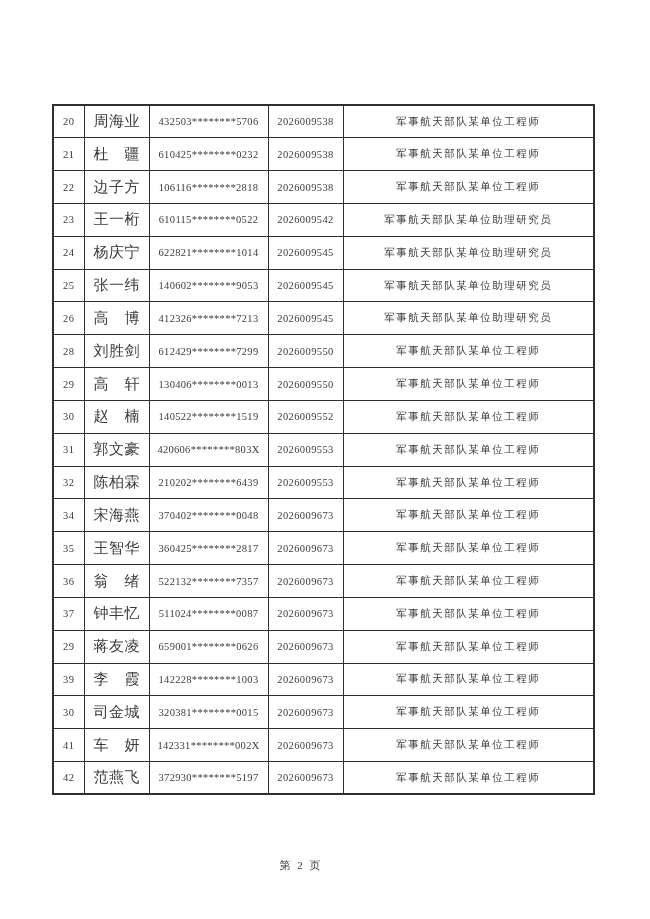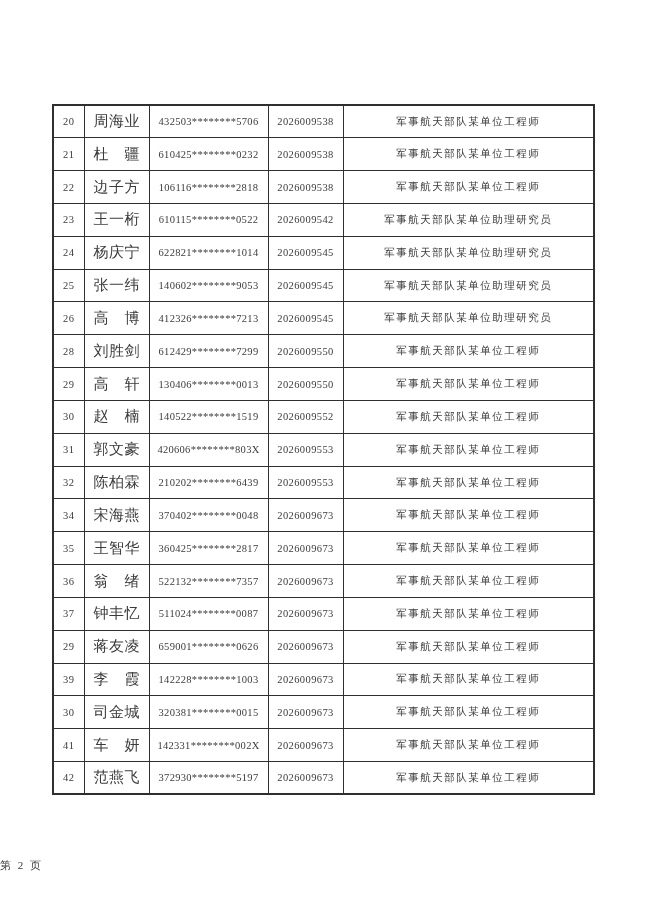--- a/index.html
+++ b/index.html
@@ -56,20 +56,21 @@
     text-align:justify;
     text-align-last:justify;
     -moz-text-align-last:justify;
     font-size:15px;
   }
   .footer{
     position:absolute;
     left:0;
     top:858px;
     width:602px;
+    text-align:center;
     font-size:11px;
     color:var(--text-color);
     letter-spacing:2px;
   }
 </style>
 </head>
 <body>
 
 <div class="page" data-name="document-page">
   <div class="sheet-wrap" data-name="roster-table-container">

